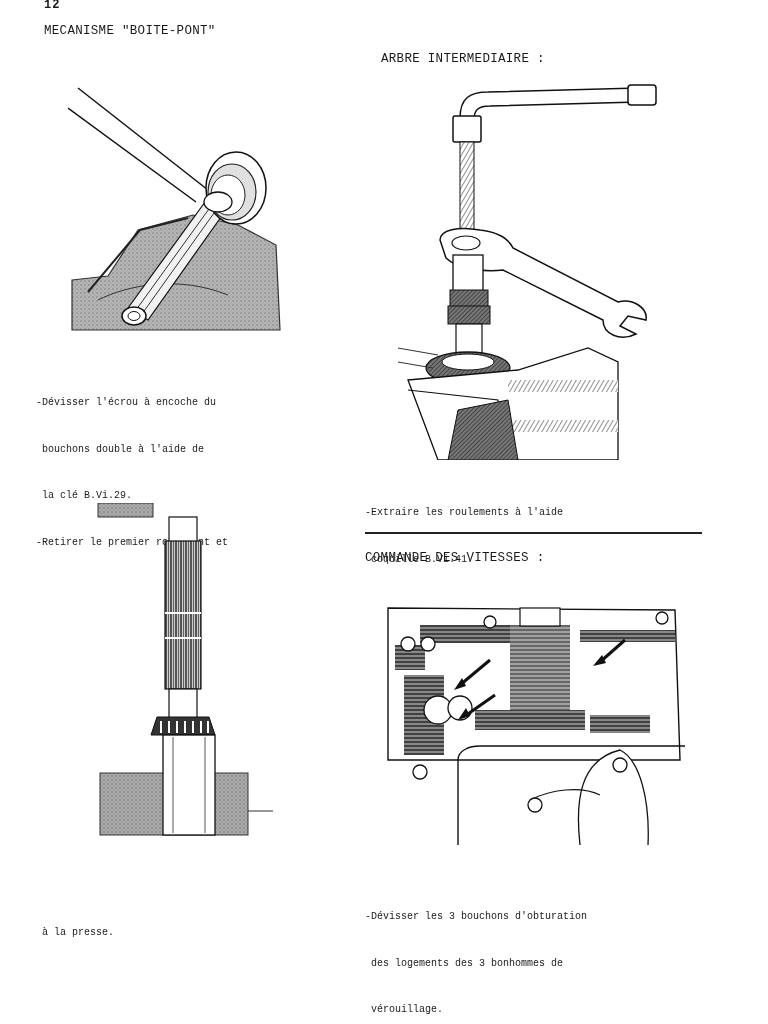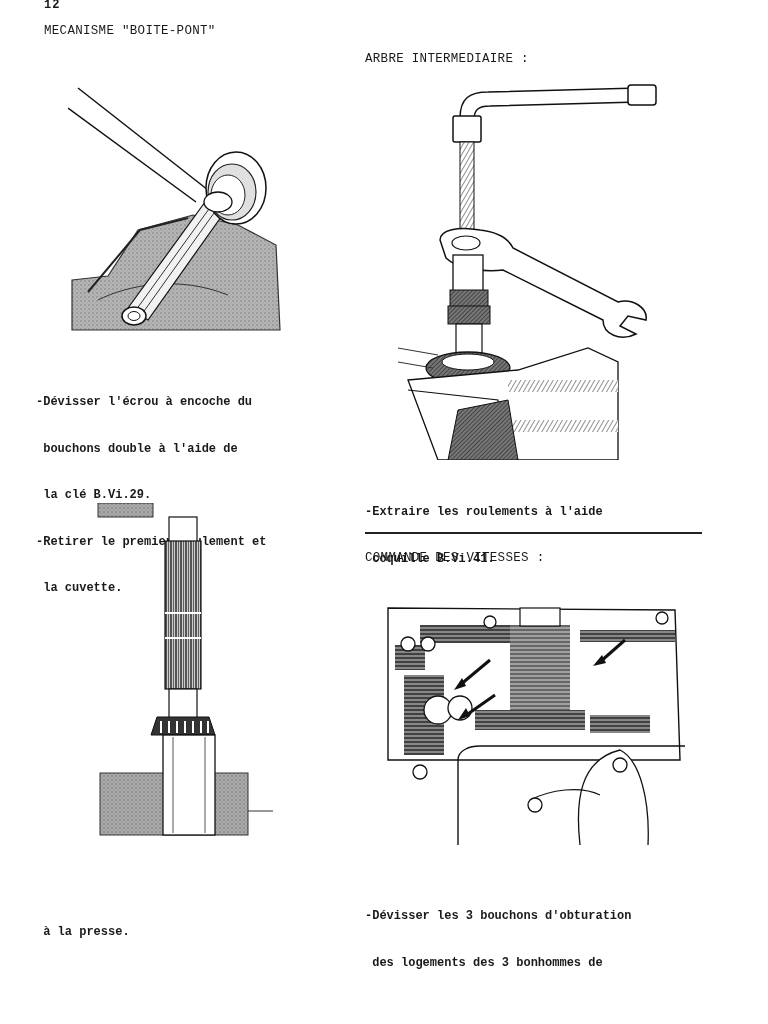--- a/index.html
+++ b/index.html
@@ -1,31 +1,31 @@
 <!DOCTYPE html>
 <html><head>
 <meta charset="utf-8">
 <style>
   html, body { margin:0; padding:0; background:#ffffff; }
   body { width:768px; height:1024px; position:relative; overflow:hidden;
          font-family:"Liberation Mono","DejaVu Sans Mono",monospace; color:#1a1a1a; }
   .abs { position:absolute; }
   .pagenum { left:44px; top:-2px; font-size:12px; font-weight:bold; letter-spacing:1px; }
   .heading { font-size:12.5px; letter-spacing:0.3px; white-space:pre; }
-  .caption { font-size:12px; font-weight:bold; line-height:15.5px; white-space:pre; }
+  .caption { font-size:10px; font-weight:normal; line-height:15.5px; white-space:pre; }
   .rule { left:365px; top:532px; width:337px; height:2px; background:#222; }
   svg { display:block; }
 </style>
 </head>
 <body>
 
 <div class="abs pagenum">12</div>
 <div class="abs heading" style="left:44px;top:24px;">MECANISME "BOITE-PONT"</div>
 
-<div class="abs heading" style="left:365px;top:52px;">ARBRE INTERMEDIAIRE :</div>
+<div class="abs heading" style="left:381px;top:52px;">ARBRE INTERMEDIAIRE :</div>
 
 <div class="abs" style="left:68px;top:80px;">
 <svg width="240" height="260" viewBox="0 0 240 260">
   <defs>
     <pattern id="stipple" width="4" height="4" patternUnits="userSpaceOnUse">
       <rect width="4" height="4" fill="#b5b5b5"></rect>
       <circle cx="1" cy="1" r="0.7" fill="#6f6f6f"></circle>
       <circle cx="3" cy="3" r="0.5" fill="#8a8a8a"></circle>
     </pattern>
   </defs>
@@ -49,21 +49,20 @@
   <ellipse cx="160" cy="115" rx="17" ry="20" fill="#fff" stroke="#222" stroke-width="1"></ellipse>
   <ellipse cx="150" cy="122" rx="14" ry="10" fill="#fff" stroke="#111" stroke-width="1.3"></ellipse>
 </svg>
 </div>
 
 <div class="abs caption" style="left:36px;top:364px;">
   <div>-Dévisser l'écrou à encoche du</div>
   <div> bouchons double à l'aide de</div>
   <div> la clé B.Vi.29.</div>
   <div>-Retirer le premier roulement et</div>
-  <div> la cuvette.</div>
 </div>
 
 <div class="abs" style="left:398px;top:80px;">
 <svg width="270" height="380" viewBox="0 0 270 380">
   <defs>
     <pattern id="hatch" width="4" height="4" patternUnits="userSpaceOnUse" patternTransform="rotate(30)">
       <rect width="4" height="4" fill="#fff"></rect>
       <line x1="0" y1="0" x2="0" y2="4" stroke="#555" stroke-width="1.3"></line>
     </pattern>
     <pattern id="darkhatch" width="3" height="3" patternUnits="userSpaceOnUse" patternTransform="rotate(45)">
@@ -196,13 +195,14 @@
 </svg>
 </div>
 
 <div class="abs caption" style="left:36px;top:894px;">
   <div> à la presse.</div>
 </div>
 
 <div class="abs caption" style="left:365px;top:878px;">
   <div>-Dévisser les 3 bouchons d'obturation</div>
   <div> des logements des 3 bonhommes de</div>
+  <div> vérouillage.</div>
 </div>
 
 </body></html>

